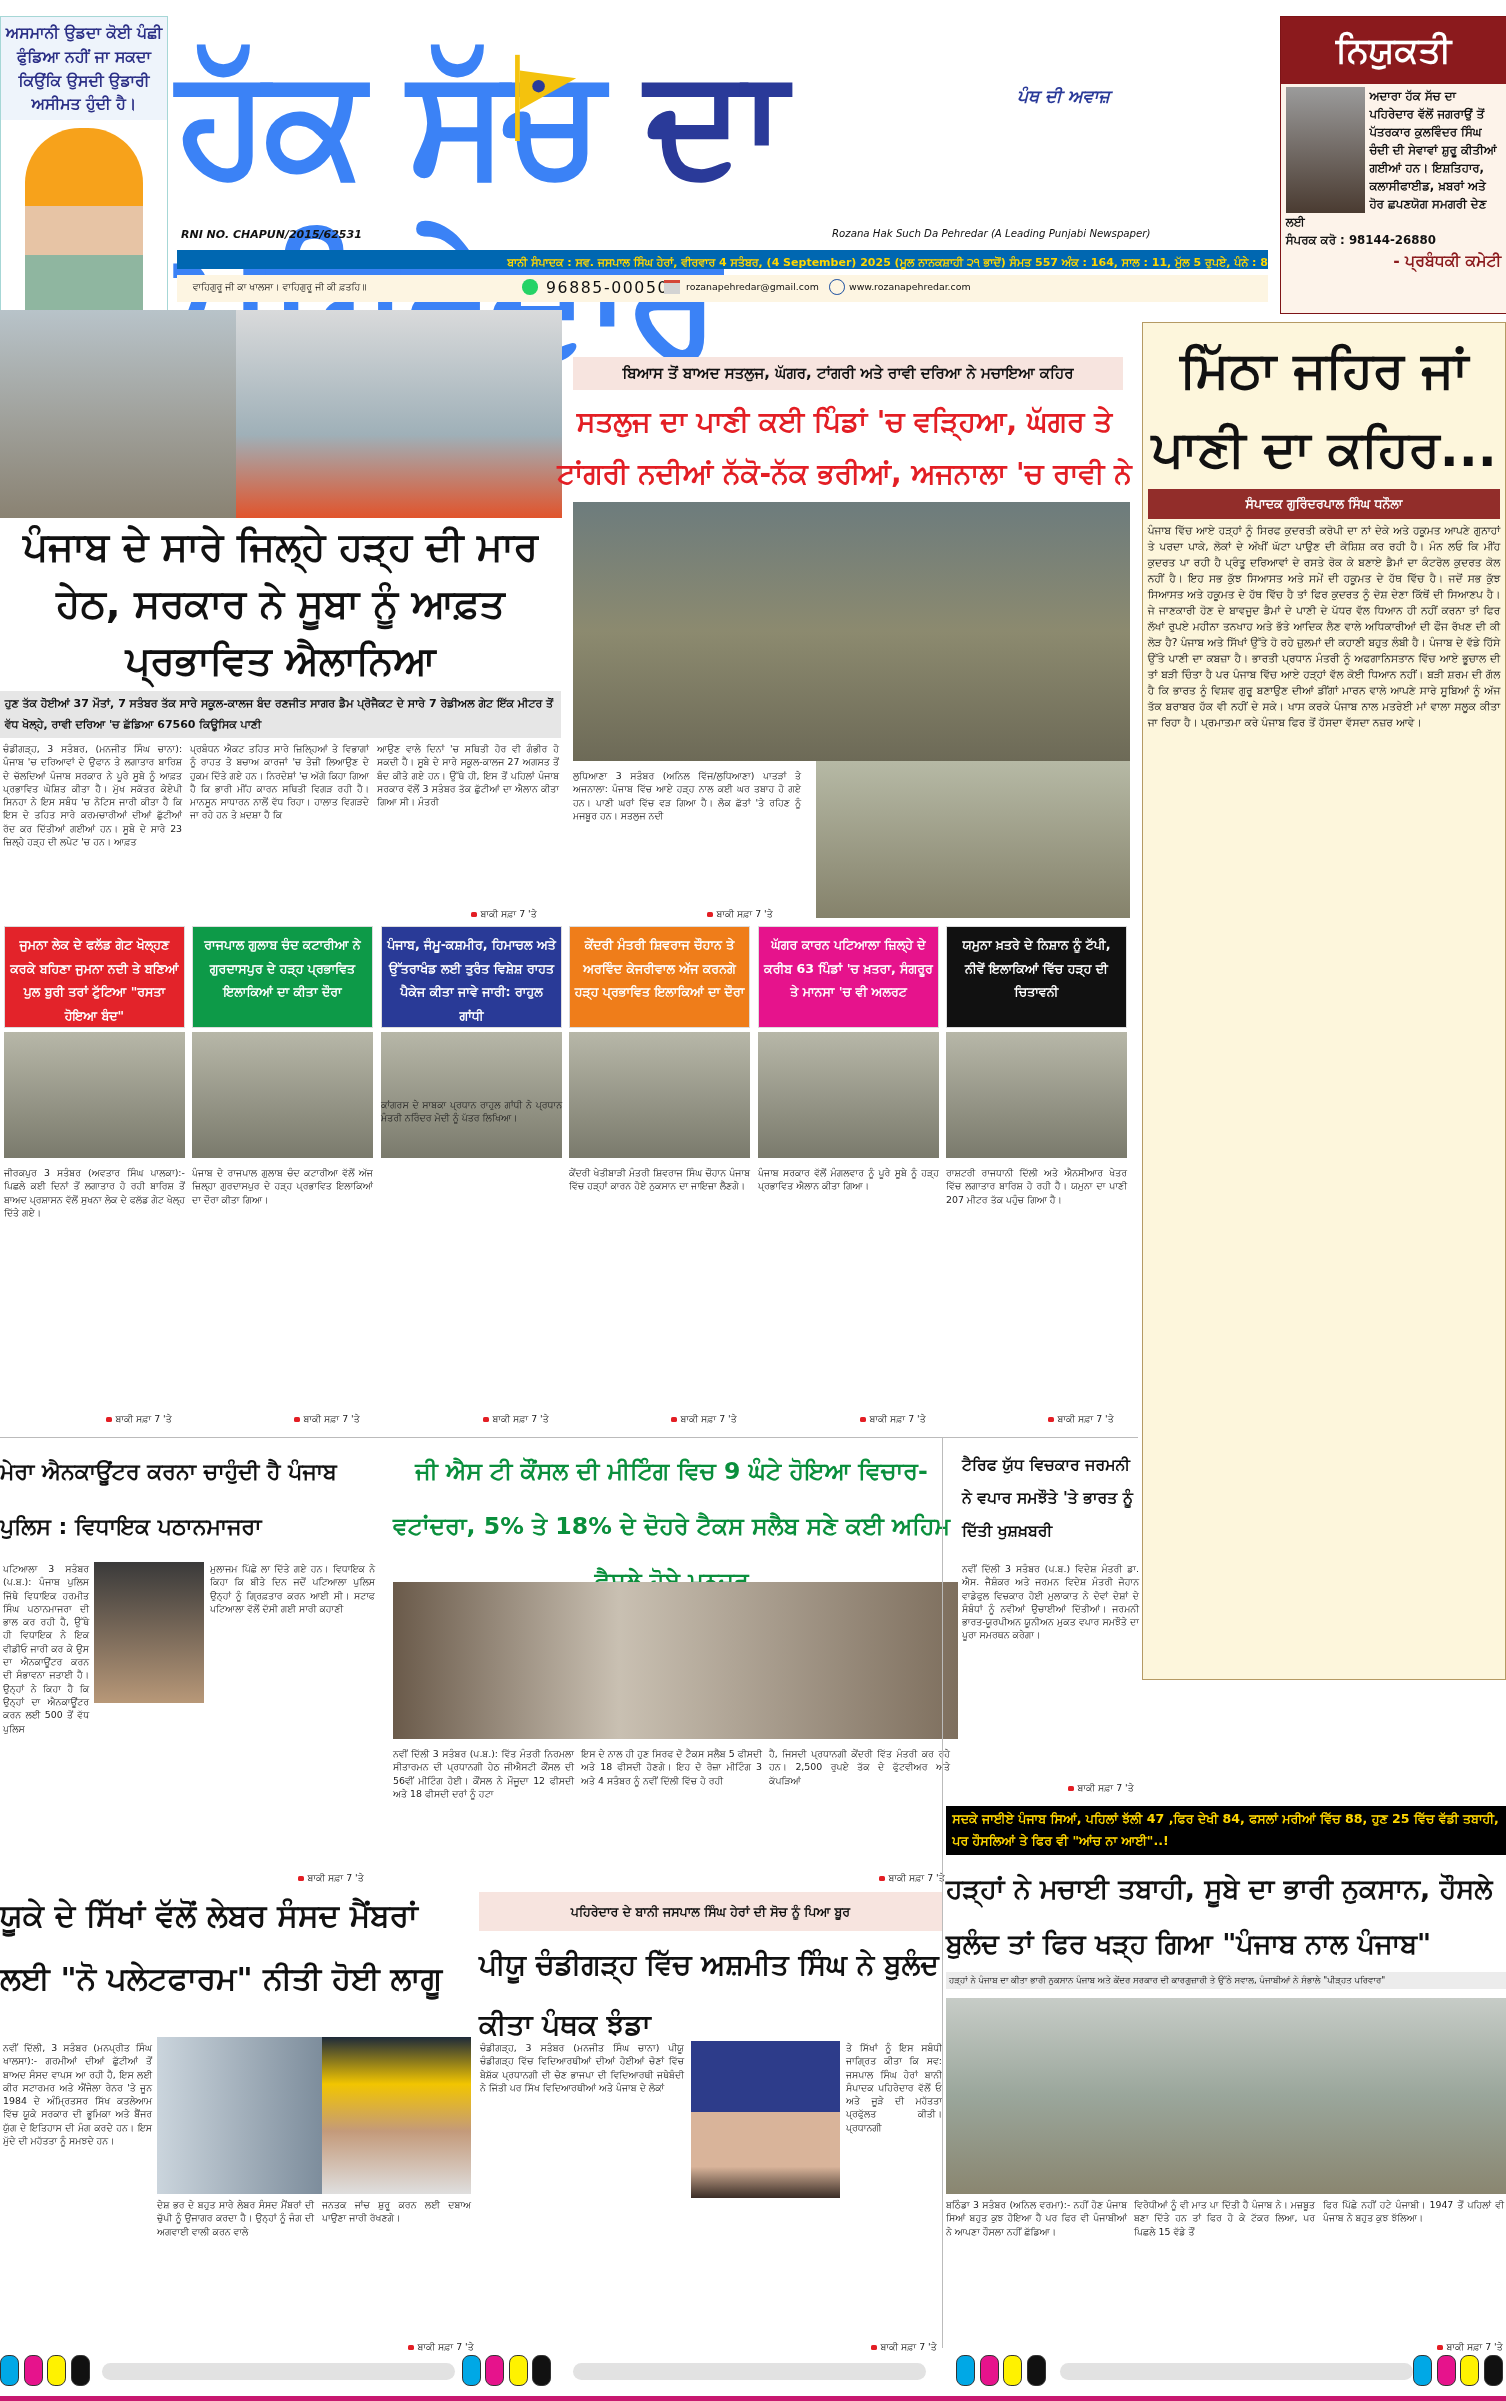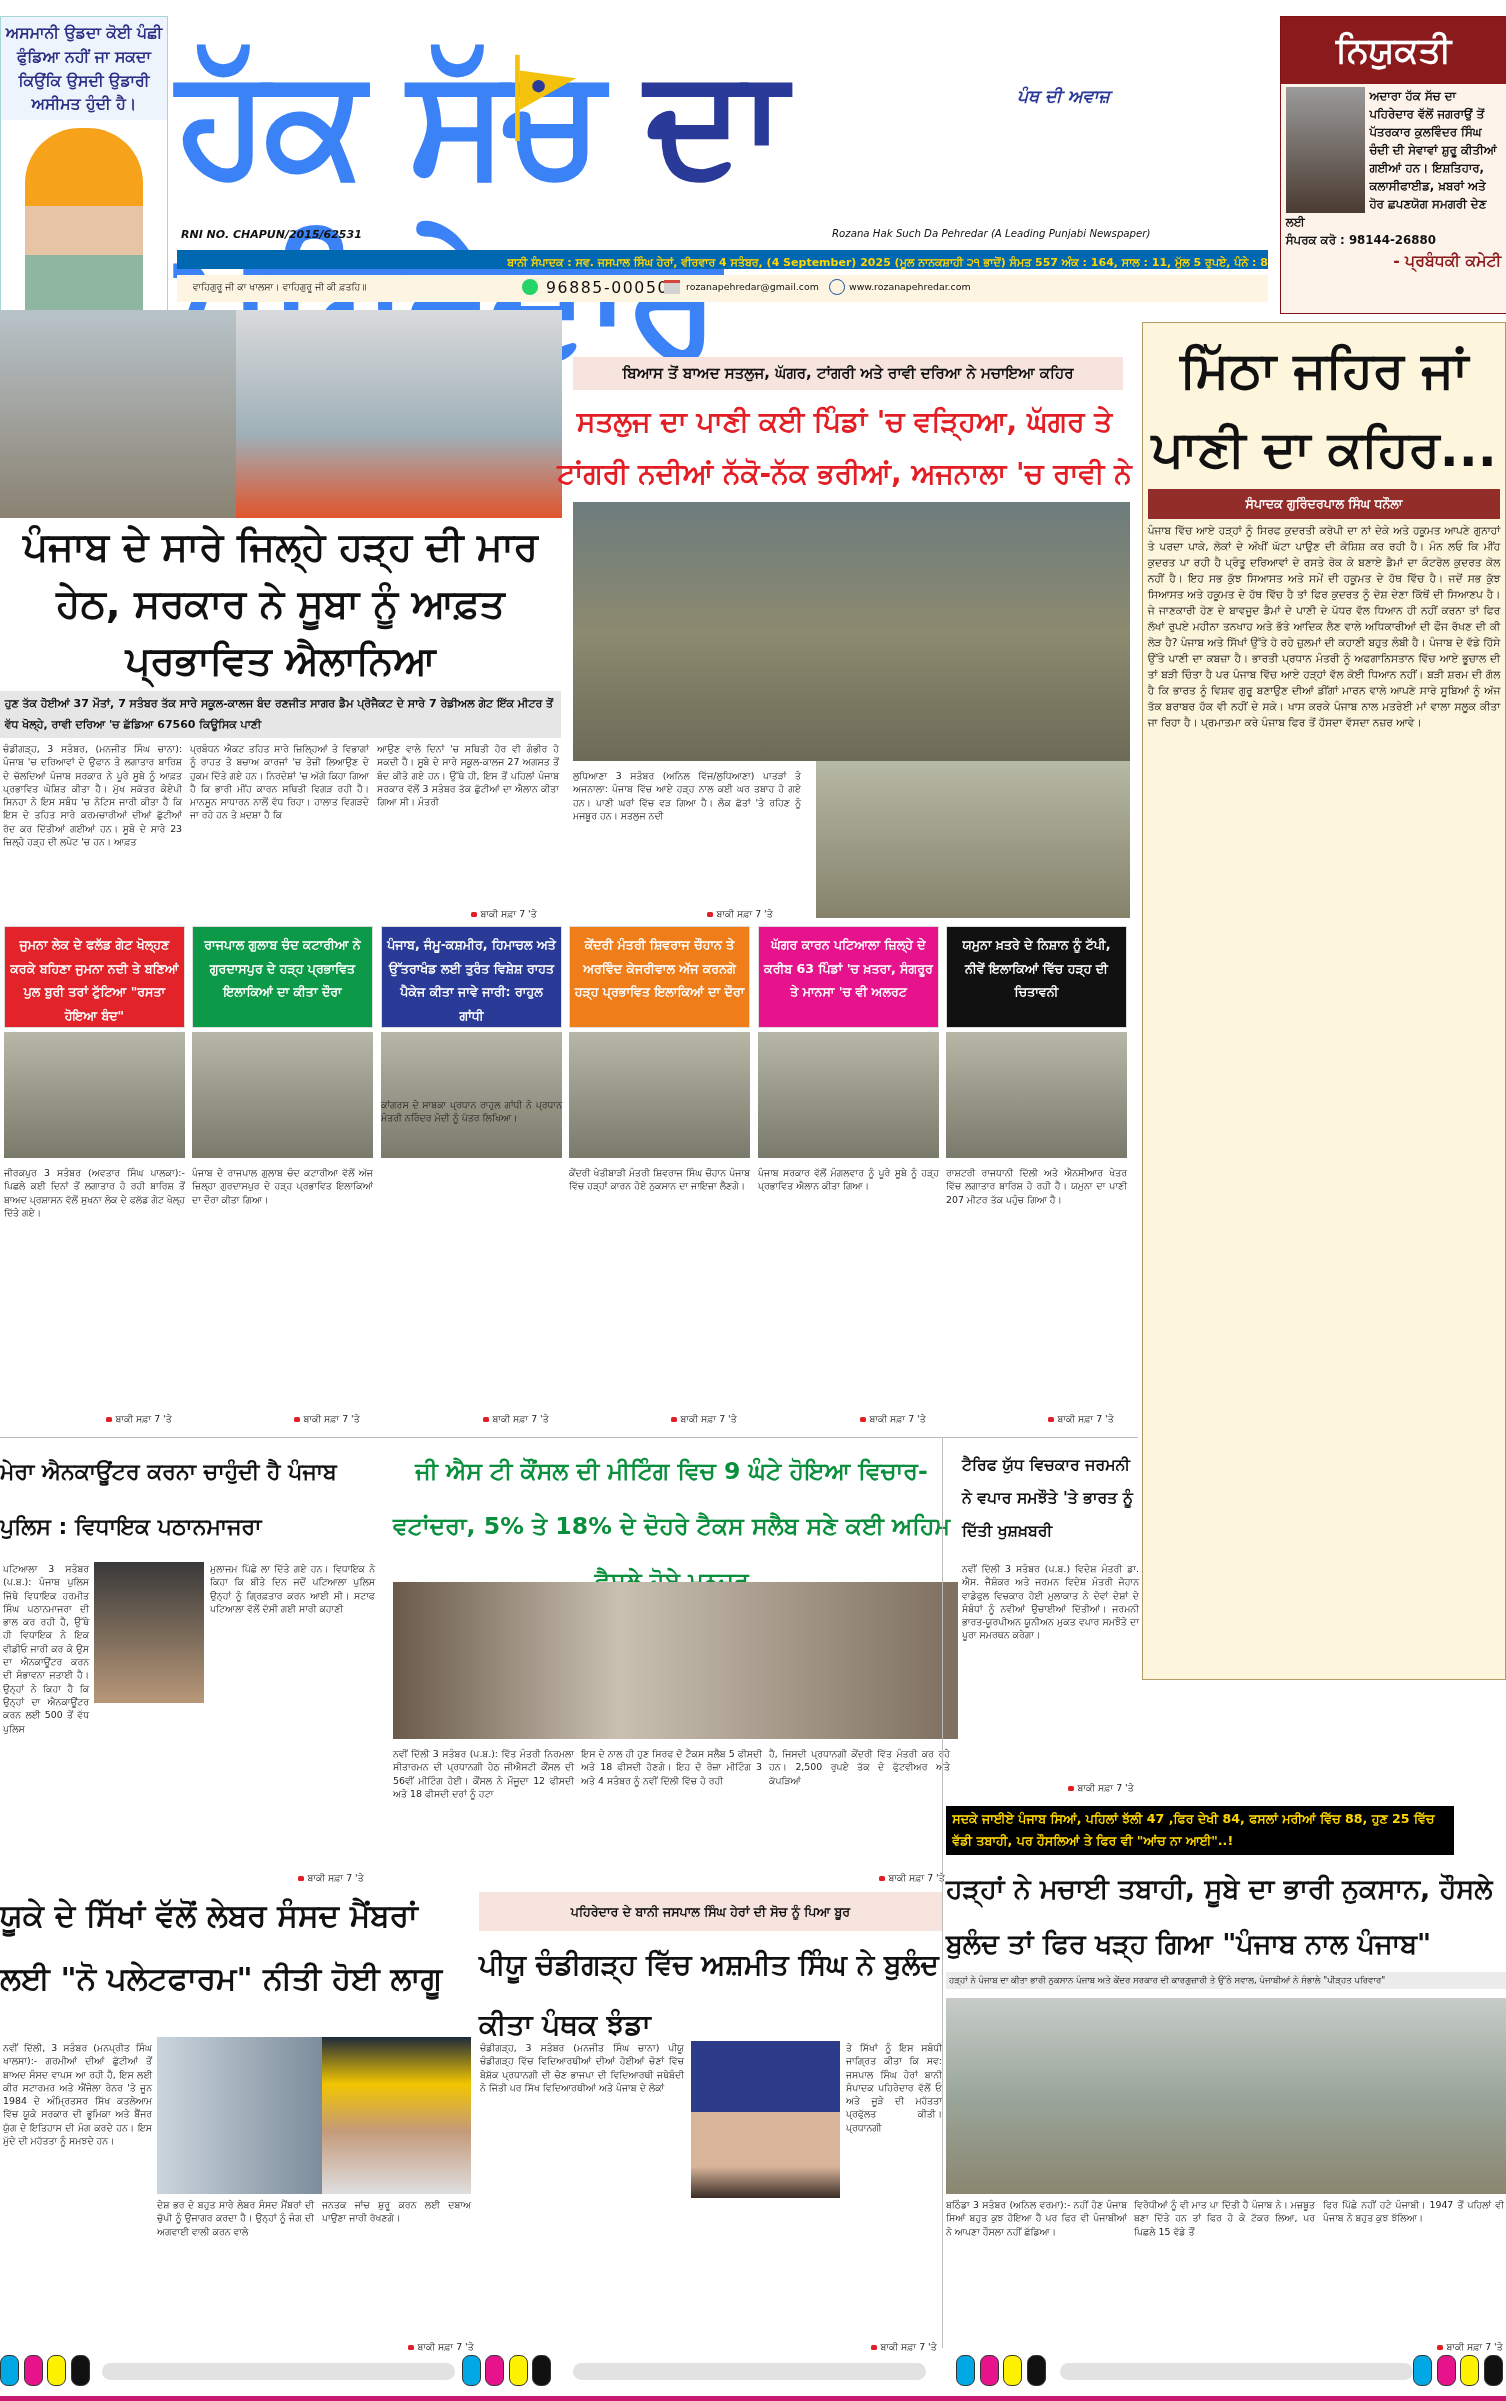--- a/index.html
+++ b/index.html
@@ -33,21 +33,21 @@
 .continued::before{content:"";display:inline-block;width:6.3px;height:4.7px;background:#e31e24;margin-right:3.1px;border-radius:1.6px}
 .kicker{left:573px;top:357px;width:550px;height:33px;background:#f7e4df;font-weight:bold;font-size:15px;line-height:33px;text-align:center}
 .h1-red{left:550px;top:377px;width:589px;color:#e31e24;font-weight:bold;font-size:28px;line-height:52px;text-align:center}
 .edit-box{left:1142px;top:322px;width:364px;height:1358px;border:1.6px solid #b59a64;background:#fdf6dc}
 .edit-title{font-weight:bold;font-size:50px;line-height:79px;text-align:center;margin-top:7.9px}
 .edit-byline{background:#922d2a;color:#fff;font-weight:bold;font-size:12.6px;text-align:center;line-height:30px;margin:0 4.7px}
 .edit-body{font-size:10.6px;line-height:16px;text-align:justify;padding:3.1px 4.7px}
 .cbox{top:926px;width:181px;height:102px;color:#fff;font-weight:bold;font-size:12.6px;line-height:23.6px;text-align:center;padding:6.3px 4.7px;border:1.6px solid #ddd}
 .h2-black{font-weight:bold;text-align:left}
 .green-head{left:385px;top:1444px;width:573px;color:#0a8f3c;font-weight:bold;font-size:23.6px;line-height:55px;text-align:center}
-.black-band{left:946px;top:1806px;width:508px;height:49px;background:#000;color:#ffd700;font-weight:bold;font-size:12.6px;line-height:22px;padding:2.4px 6.3px}
+.black-band{left:946px;top:1806px;width:561px;height:49px;background:#000;color:#ffd700;font-weight:bold;font-size:12.6px;line-height:22px;padding:2.4px 6.3px}
 .cmyk{top:2355px;height:31px}
 .reg{top:2363px;height:17.3px;background:#e2e2e2;border-radius:9.4px}
 .bottom-line{left:0;top:2396px;width:1506px;height:5.5px;background:#c8186f}
 </style>
 </head>
 <body>
 
 <div class="abs quote-box">
  <div class="quote-text">ਅਸਮਾਨੀ ਉਡਦਾ ਕੋਈ ਪੰਛੀ ਫੁੰਡਿਆ ਨਹੀਂ ਜਾ ਸਕਦਾ ਕਿਉਂਕਿ ਉਸਦੀ ਉਡਾਰੀ ਅਸੀਮਤ ਹੁੰਦੀ ਹੈ।</div>
  <div class="portrait"></div>

